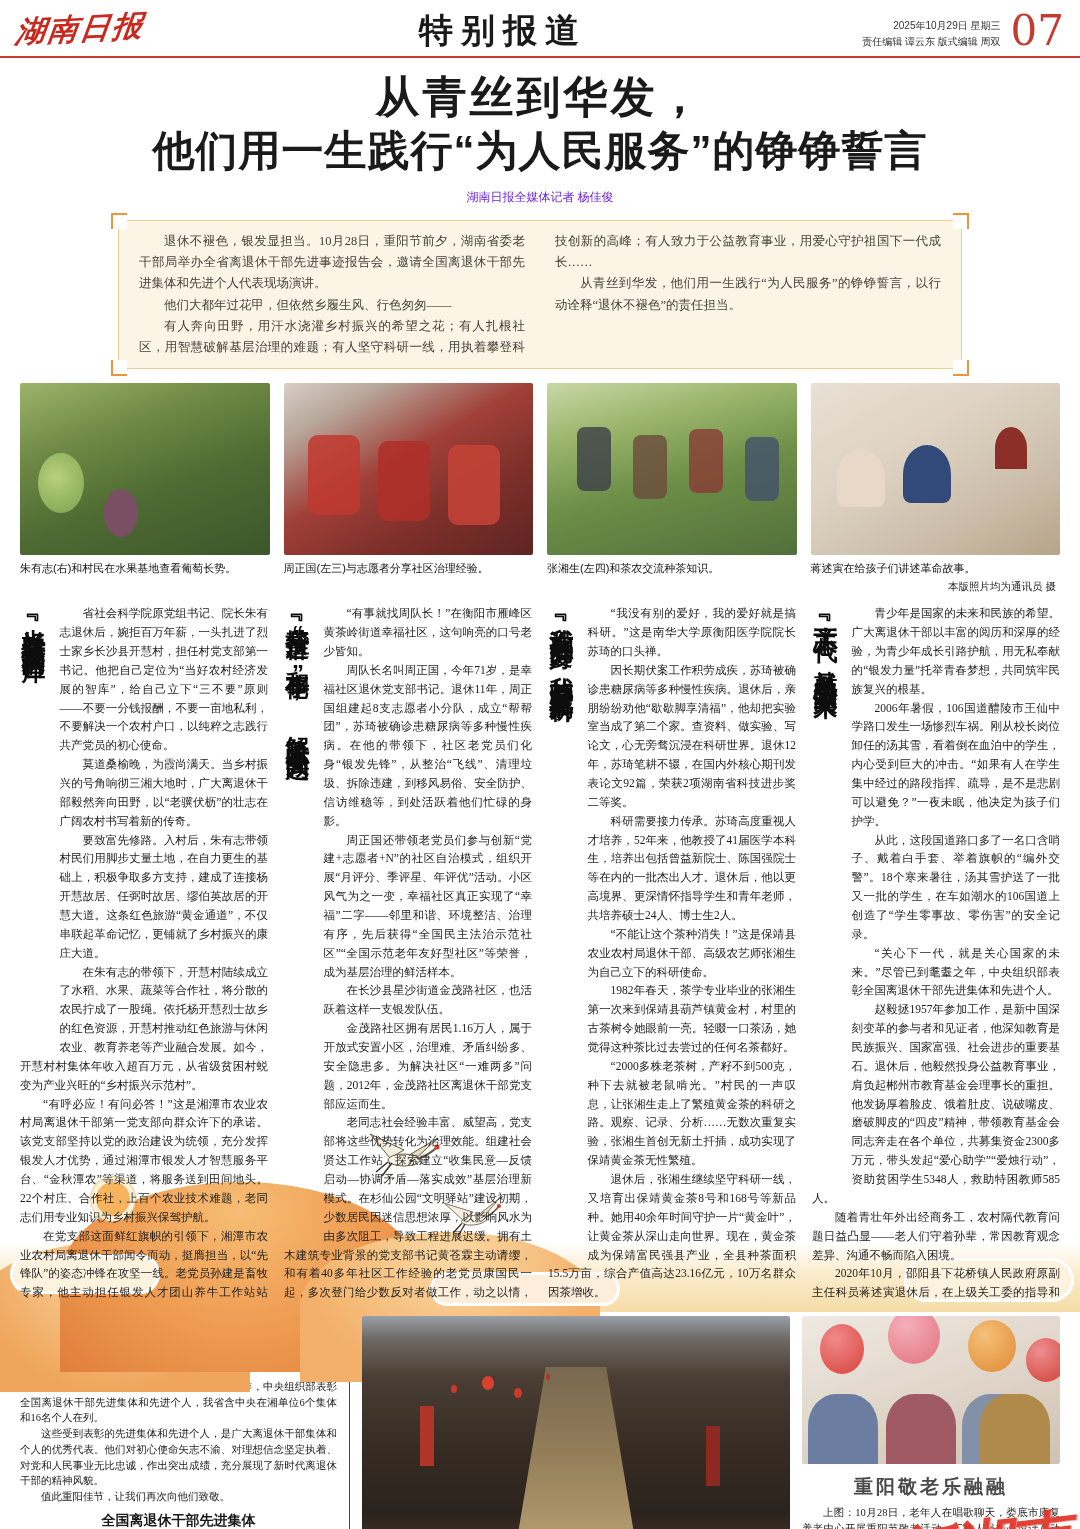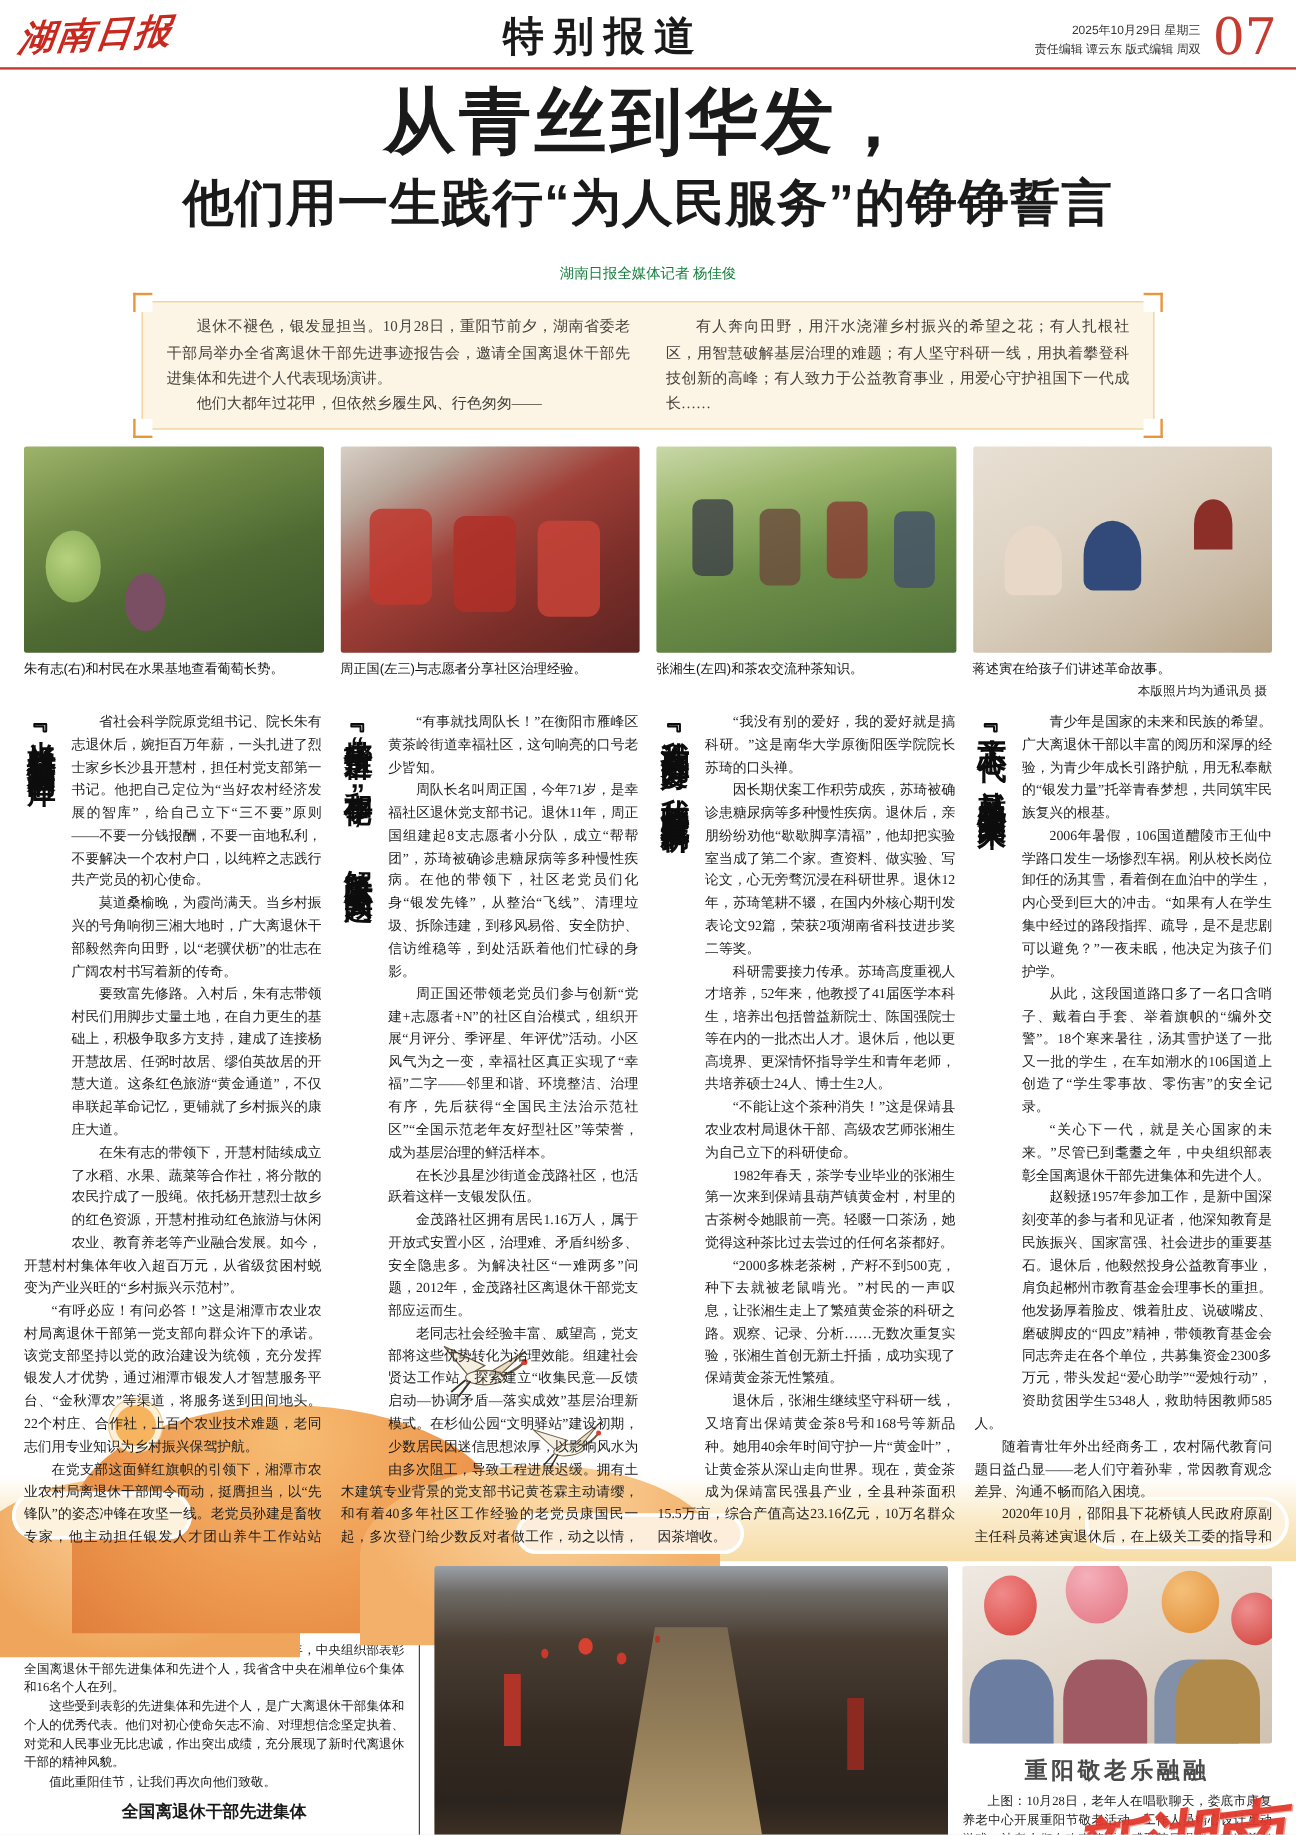--- a/index.html
+++ b/index.html
@@ -14,25 +14,25 @@
                transform:skewX(-10deg) rotate(-3deg); letter-spacing:2px; white-space:nowrap; }
   .mast-center { font-family:"Liberation Sans","DejaVu Sans",sans-serif; font-weight:900;
                  font-size:34px; letter-spacing:8px; transform:translateY(4px); }
   .mast-right { display:flex; align-items:flex-end; gap:10px; }
   .mast-meta { text-align:right; font-size:10px; line-height:1.6; color:#333;
                font-family:"Liberation Sans","DejaVu Sans",sans-serif; }
   .page-num { color:#c63b2f; font-size:42px; line-height:0.9; font-family:"DejaVu Serif",serif; }
 
   
   .headline { text-align:center; padding-top:16px; }
-  .hl1 { font-family:Liberation Mono, monospace; font-weight:900; font-size:60px;
+  .hl1 { font-family:Liberation Serif, serif; font-weight:900; font-size:44px;
          letter-spacing:3px; line-height:1.1; }
   .hl2 { font-family:"Liberation Sans","DejaVu Sans",sans-serif; font-weight:900; font-size:42px;
          letter-spacing:1px; line-height:1.2; margin-top:4px; }
-  .byline { font-size:12px; margin-top:26px; color:#15803d; }
+  .byline { font-size:12px; margin-top:12px; color:#6d28d9; }
 
   
   .intro-box { width:844px; margin:14px auto 0; background:#fcf5e6; border:1px solid #f0cd90;
                padding:10px 20px; position:relative; }
   .intro-text { column-count:2; column-gap:30px; font-size:12.5px; line-height:1.7;
                 color:#45403a; text-align:justify; }
   .intro-text p { margin:0; text-indent:2em; }
   .corner { position:absolute; width:16px; height:16px; border:2px solid #e8963c; background:#fff; }
   .c-tl { top:-8px; left:-8px; border-right:none; border-bottom:none; }
   .c-bl { bottom:-8px; left:-8px; border-right:none; border-top:none; }
@@ -152,20 +152,21 @@
 
   <div class="intro-box">
     <div class="corner c-tl"></div>
     <div class="corner c-bl"></div>
     <div class="corner c-tr"></div>
     <div class="corner c-br"></div>
     <div class="intro-text">
         <p>退休不褪色，银发显担当。10月28日，重阳节前夕，湖南省委老干部局举办全省离退休干部先进事迹报告会，邀请全国离退休干部先进集体和先进个人代表现场演讲。</p>
         <p>他们大都年过花甲，但依然乡履生风、行色匆匆——</p>
         <p>有人奔向田野，用汗水浇灌乡村振兴的希望之花；有人扎根社区，用智慧破解基层治理的难题；有人坚守科研一线，用执着攀登科技创新的高峰；有人致力于公益教育事业，用爱心守护祖国下一代成长……</p>
+        <p>从青丝到华发，他们用一生践行“为人民服务”的铮铮誓言，以行动诠释“退休不褪色”的责任担当。</p>
       </div>
   </div>
 
   <div class="photos">
     <div class="photo-cell">
       <div class="photo ph-1"></div>
       <div class="caption">朱有志(右)和村民在水果基地查看葡萄长势。</div>
     </div>
     <div class="photo-cell">
       <div class="photo ph-2"></div>

